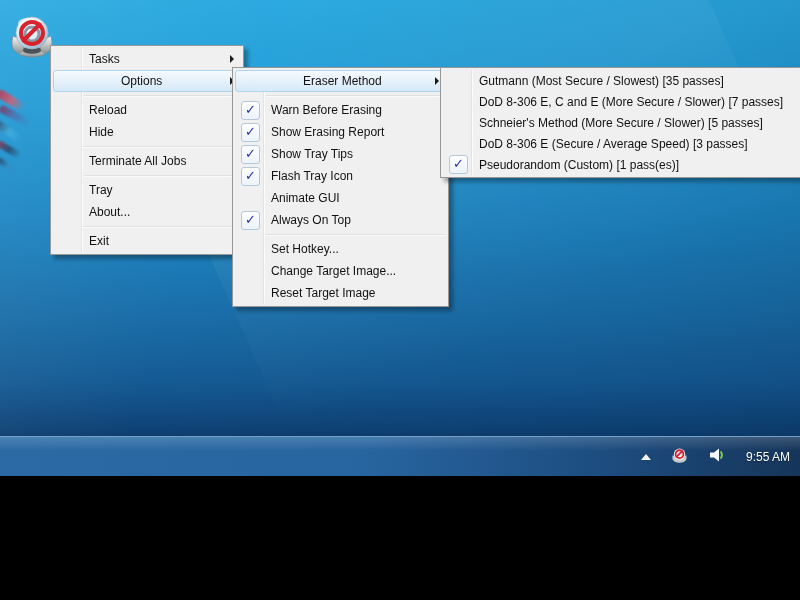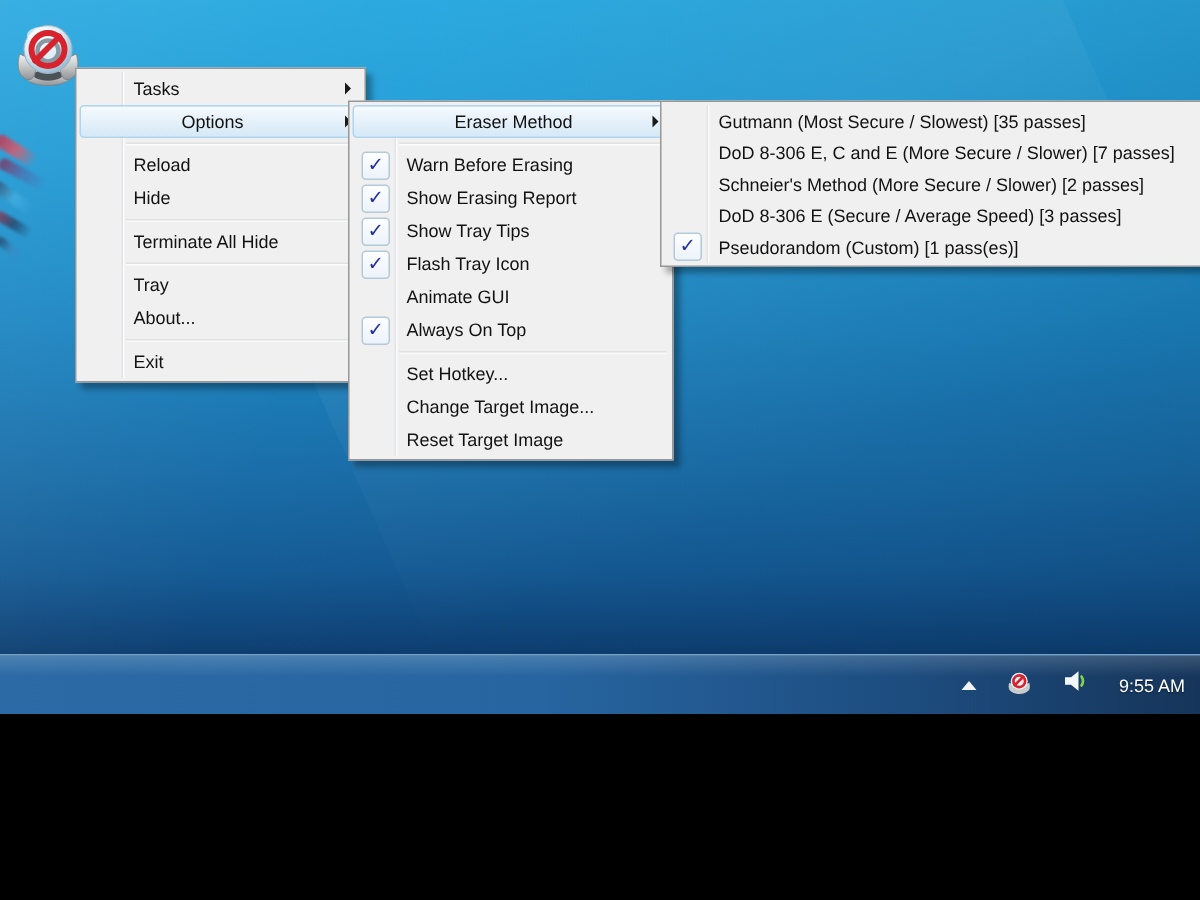--- a/index.html
+++ b/index.html
@@ -110,21 +110,21 @@
         <span class="gutter"></span>
         <span class="label">Reload</span>
       </div>
       <div class="menu-item">
         <span class="gutter"></span>
         <span class="label">Hide</span>
       </div>
       <div class="menu-sep"></div>
       <div class="menu-item">
         <span class="gutter"></span>
-        <span class="label">Terminate All Hide</span>
+        <span class="label">Terminate All Jobs</span>
       </div>
       <div class="menu-sep"></div>
       <div class="menu-item">
         <span class="gutter"></span>
         <span class="label">Tray</span>
       </div>
       <div class="menu-item">
         <span class="gutter"></span>
         <span class="label">About...</span>
       </div>
@@ -195,21 +195,21 @@
       <div class="menu-item">
         <span class="gutter"></span>
         <span class="label">Gutmann (Most Secure / Slowest) [35 passes]</span>
       </div>
       <div class="menu-item">
         <span class="gutter"></span>
         <span class="label">DoD 8-306 E, C and E (More Secure / Slower) [7 passes]</span>
       </div>
       <div class="menu-item">
         <span class="gutter"></span>
-        <span class="label">Schneier's Method (More Secure / Slower) [2 passes]</span>
+        <span class="label">Schneier's Method (More Secure / Slower) [5 passes]</span>
       </div>
       <div class="menu-item">
         <span class="gutter"></span>
         <span class="label">DoD 8-306 E (Secure / Average Speed) [3 passes]</span>
       </div>
       <div class="menu-item">
         <span class="gutter">
           <span class="checkbox">✓</span>
         </span>
         <span class="label">Pseudorandom (Custom) [1 pass(es)]</span>

